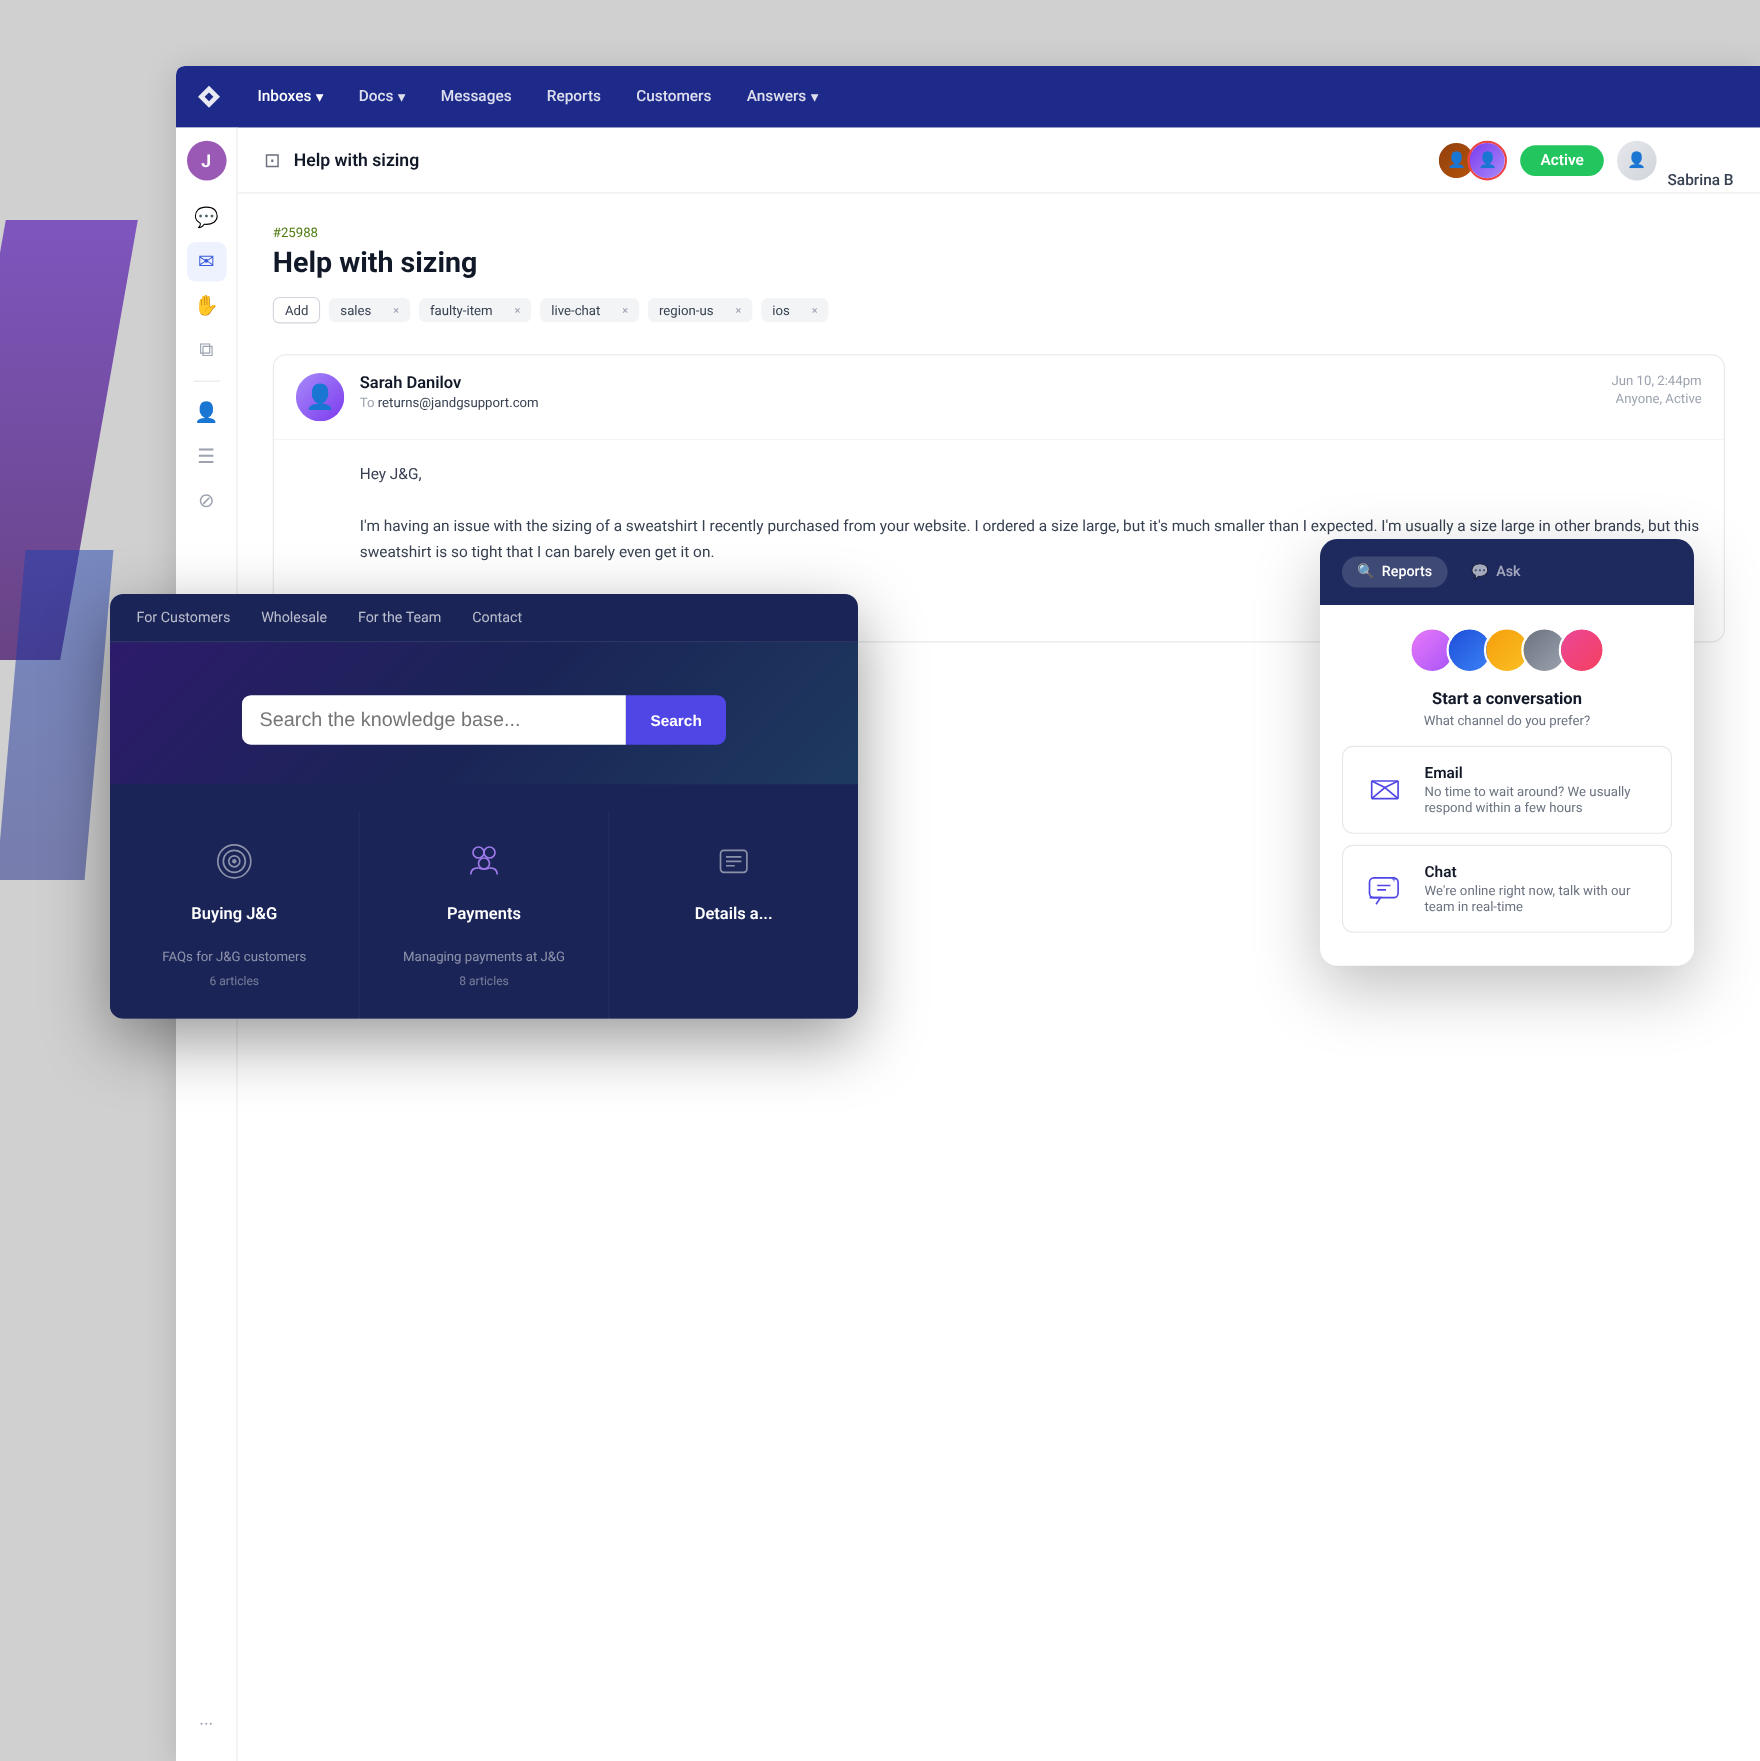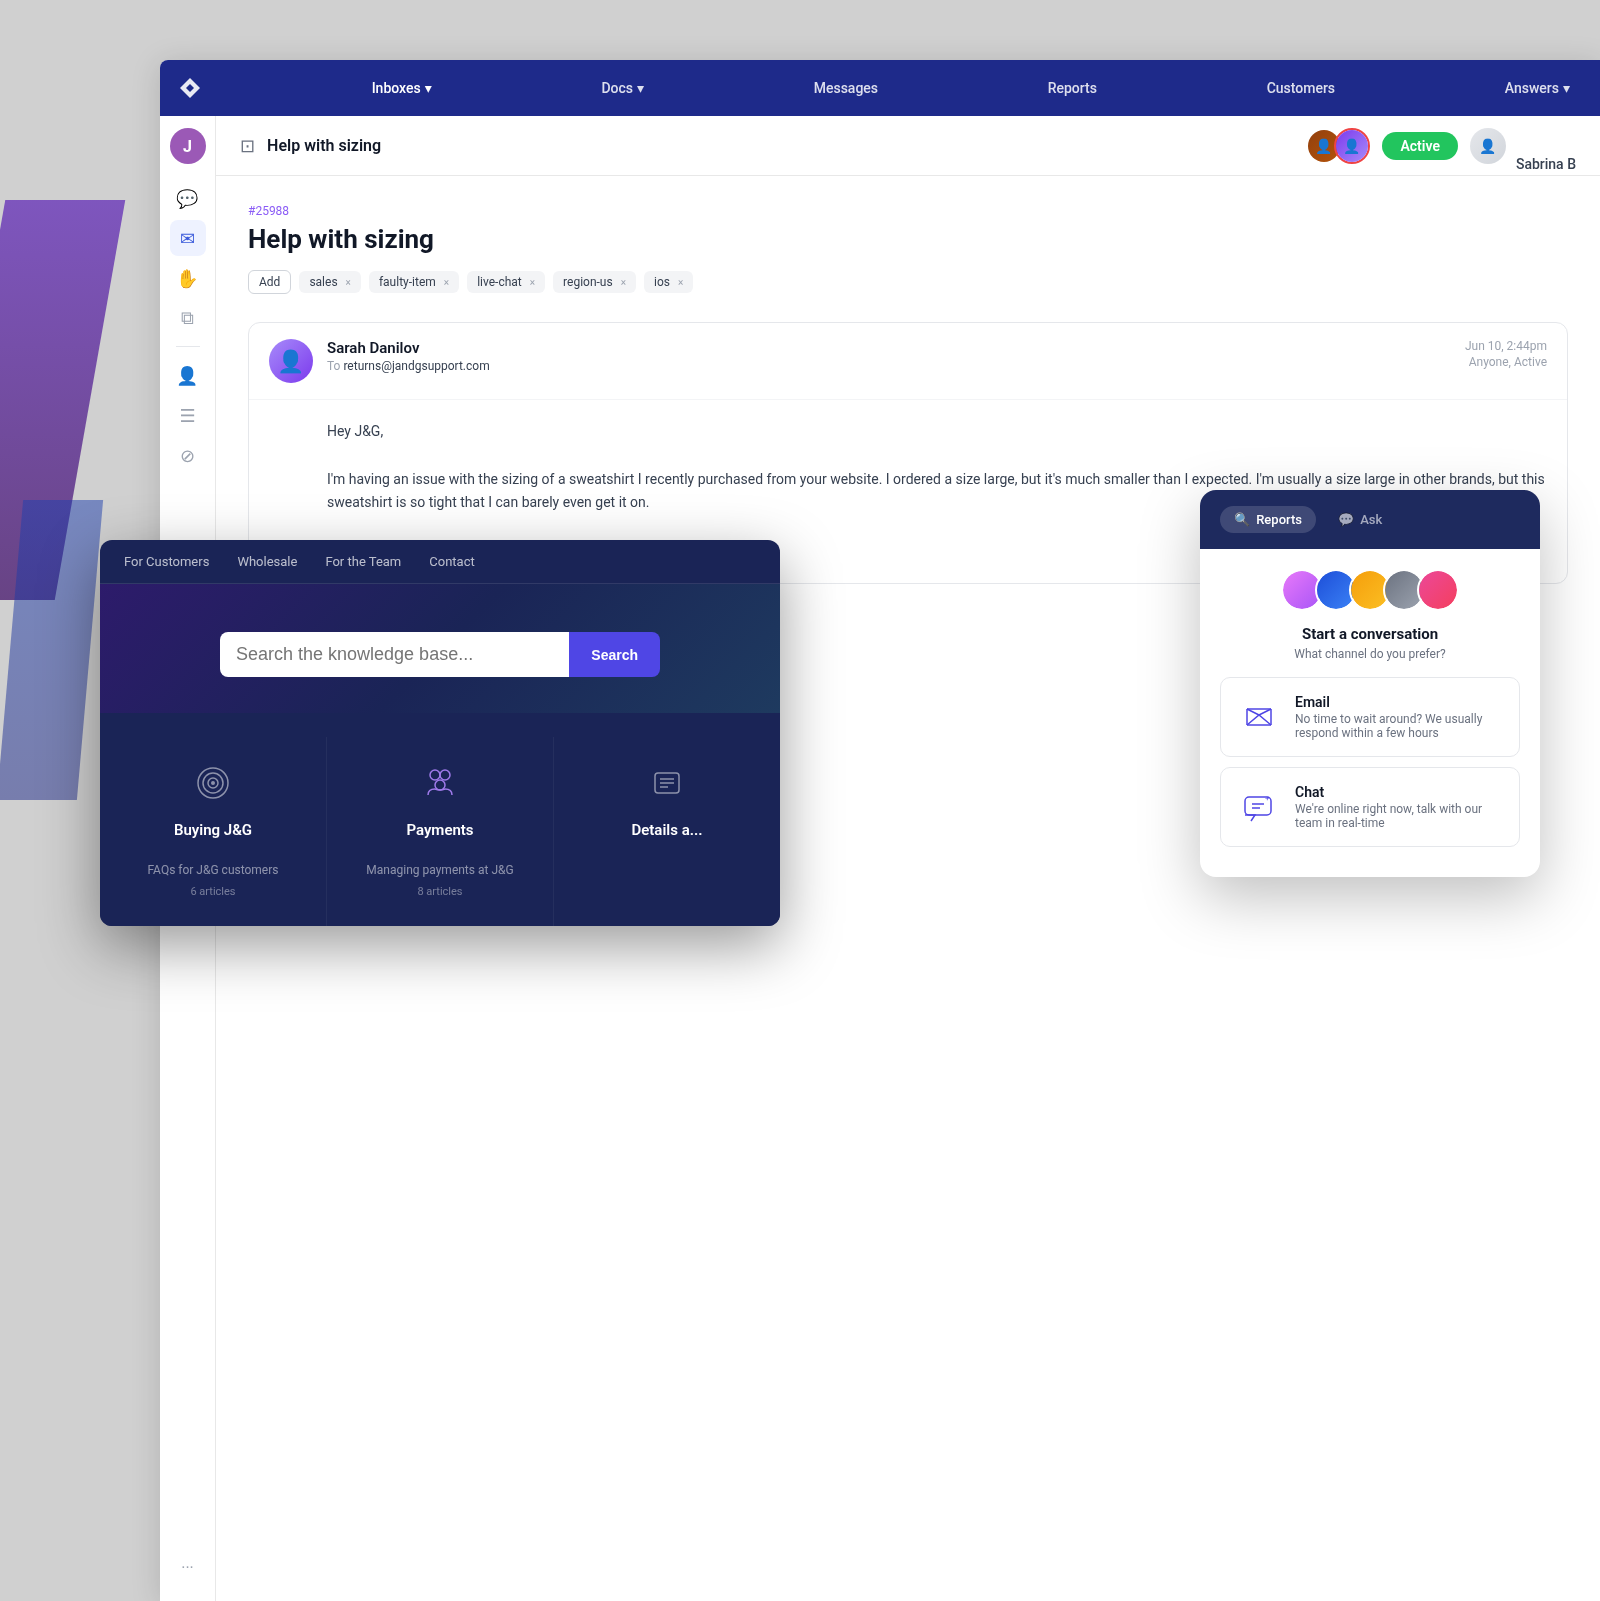--- a/index.html
+++ b/index.html
@@ -33,21 +33,20 @@
     }
 
     
     .top-nav {
       background: #1e2a8a;
       height: 56px;
       display: flex;
       align-items: center;
       padding: 0 16px;
       gap: 4px;
-      justify-content: space-between;
     }
     .nav-logo {
       color: white;
       font-size: 22px;
       font-weight: bold;
       margin-right: 12px;
       display: flex;
       align-items: center;
     }
     .nav-logo svg { width: 28px; height: 28px; }
@@ -189,21 +188,21 @@
 
     
     .conv-body {
       flex: 1;
       overflow-y: auto;
       padding: 28px 32px;
       background: white;
     }
     .conv-id {
       font-size: 12px;
-      color: #8b5cf6;
+      color: #4d7c0f;
       margin-bottom: 6px;
     }
     .conv-subject {
       font-size: 26px;
       font-weight: 700;
       color: #111827;
       margin-bottom: 16px;
     }
     .tags-row {
       display: flex;
@@ -221,21 +220,21 @@
       cursor: pointer;
     }
     .tag {
       background: #f3f4f6;
       border-radius: 6px;
       padding: 4px 10px;
       font-size: 12px;
       color: #374151;
       display: flex;
       align-items: center;
-      gap: 8px;
+      gap: 20px;
     }
     .tag-x { color: #9ca3af; cursor: pointer; font-size: 10px; }
 
     
     .message-card {
       border: 1px solid #e5e7eb;
       border-radius: 12px;
       overflow: hidden;
     }
     .message-header {

